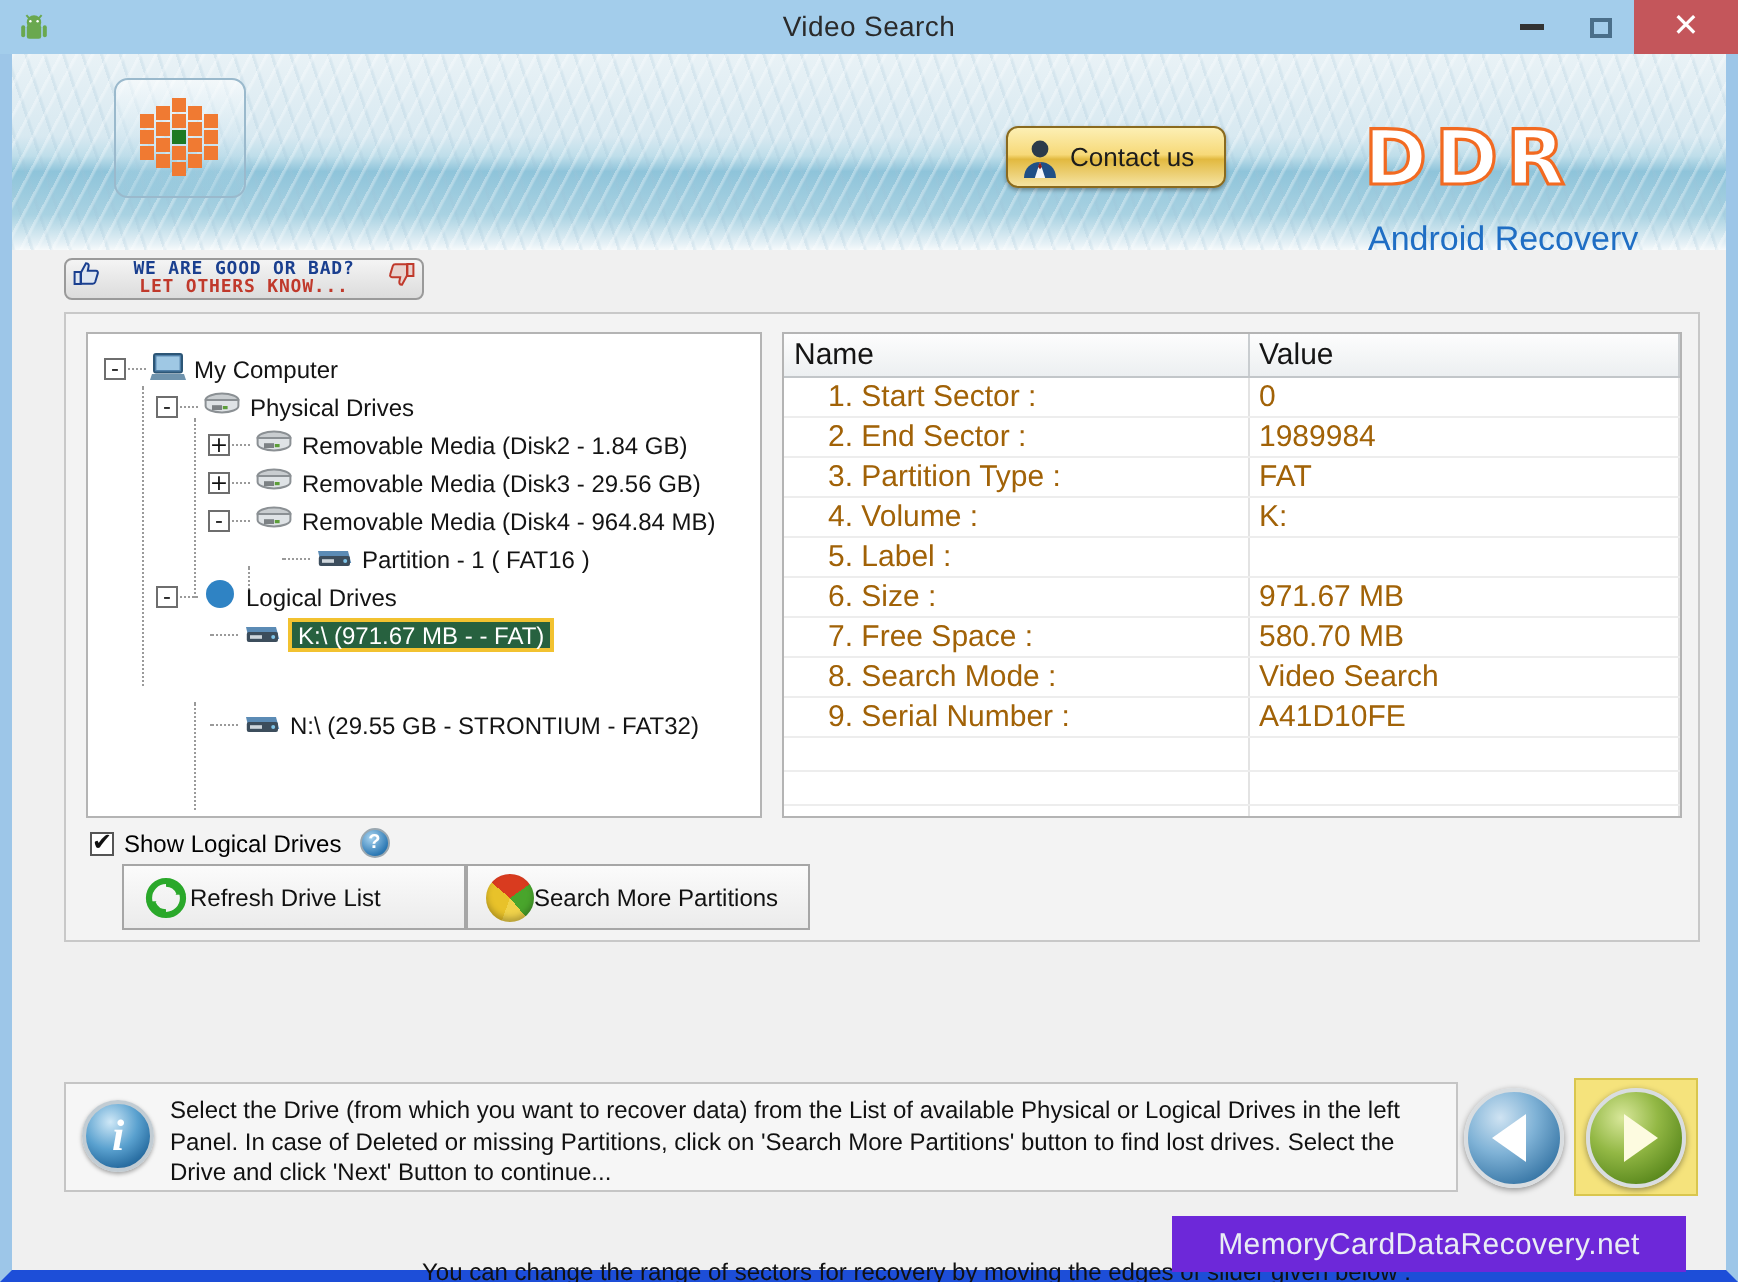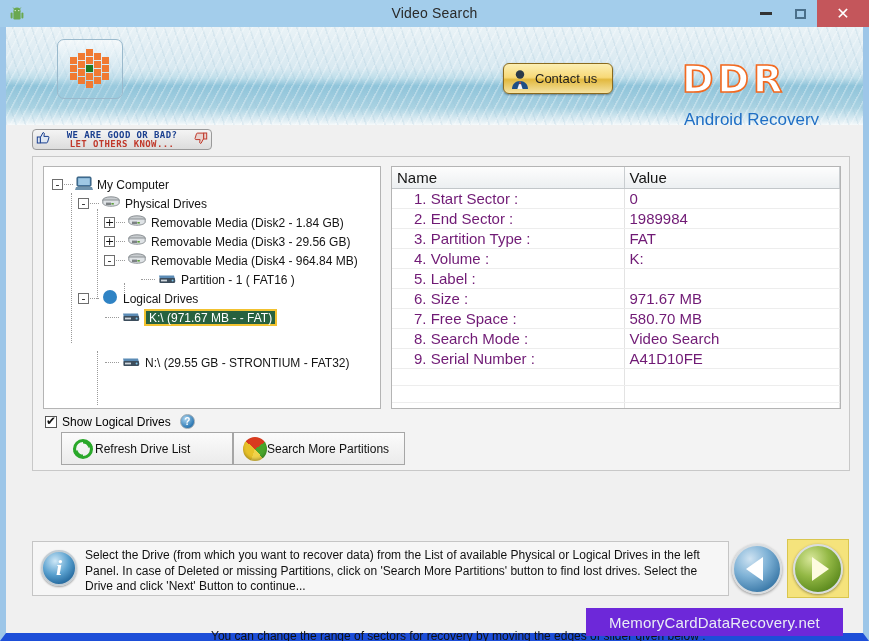--- a/index.html
+++ b/index.html
@@ -11,21 +11,21 @@
     overflow: hidden;
     position: relative;
   }
 
   
   #window {
     position:absolute; left:0; top:0; width:869px; height:641px;
     background:#f0f0f0;
     border-left:6px solid #9dc6e8;
     border-right:6px solid #9dc6e8;
-    border-bottom:8px solid #1d4ed8;
+    border-bottom:6px solid #1d4ed8;
   }
 
   
   #titlebar {
     position:absolute; left:-6px; top:0; width:869px; height:27px;
     background:#a3cdeb;
     display:flex; align-items:center;
   }
   #title-icon {
     width:26px; height:26px; margin-left:4px;
@@ -143,21 +143,21 @@
   }
   #tbl{ width:100%; border-collapse:collapse; font-size:15px; table-layout:fixed;}
   #tbl th{
     background:linear-gradient(to bottom,#fdfdfd,#eceff1);
     border-right:1px solid #c9cdd0; border-bottom:1px solid #c2c6c9;
     font-weight:normal; text-align:left; padding:2px 5px; height:18px;
     color:#151515;
   }
   #tbl td{
     border-right:1px solid #e3e3e3; border-bottom:1px solid #ededed;
-    padding:1px 5px; height:17.2px; color:#701a75; vertical-align:middle;
+    padding:1px 5px; height:17.2px; color:#a16207; vertical-align:middle;
   }
   .c-name{ width:232px; padding-left:22px !important; }
 
   
   #show-logical-row{ position:absolute; left:12px; top:257px; display:flex; align-items:center; font-size:12px;}
   .cbox{ width:12px; height:12px; border:1px solid #555; background:#fff; position:relative; cursor:pointer; flex:0 0 auto;}
   .cbox:after{ content:"✔"; position:absolute; left:0px; top:-3px; font-size:12px; color:#111;}
   #show-logical-label{ margin-left:5px; }
   .help-icon{
     width:15px; height:15px; border-radius:50%;

